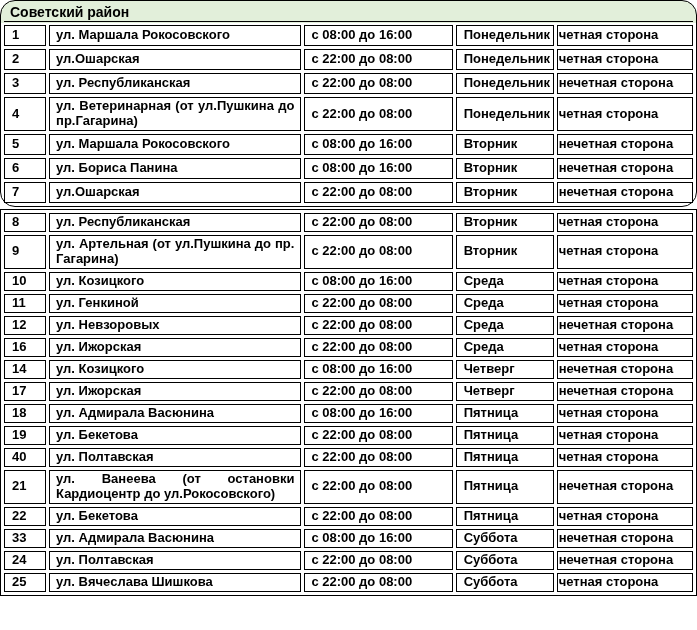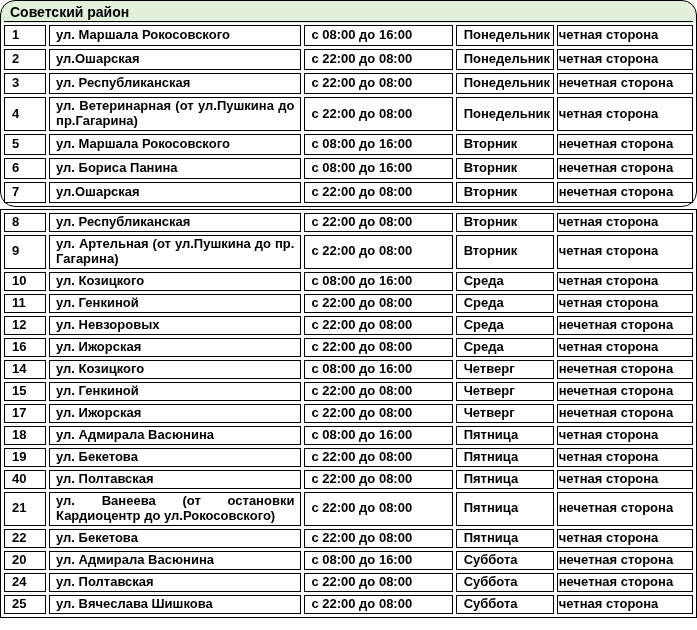--- a/index.html
+++ b/index.html
@@ -173,27 +173,20 @@
           <td class="c-side">четная сторона</td>
         </tr>
         <tr>
           <td class="c-num">14</td>
           <td class="c-street">ул. Козицкого</td>
           <td class="c-time">с 08:00 до 16:00</td>
           <td class="c-day">Четверг</td>
           <td class="c-side">нечетная сторона</td>
         </tr>
         <tr>
-          <td class="c-num">15</td>
-          <td class="c-street">ул. Генкиной</td>
-          <td class="c-time">с 22:00 до 08:00</td>
-          <td class="c-day">Четверг</td>
-          <td class="c-side">нечетная сторона</td>
-        </tr>
-        <tr>
           <td class="c-num">17</td>
           <td class="c-street">ул. Ижорская</td>
           <td class="c-time">с 22:00 до 08:00</td>
           <td class="c-day">Четверг</td>
           <td class="c-side">нечетная сторона</td>
         </tr>
         <tr>
           <td class="c-num">18</td>
           <td class="c-street">ул. Адмирала Васюнина</td>
           <td class="c-time">с 08:00 до 16:00</td>
@@ -222,21 +215,21 @@
           <td class="c-side">нечетная сторона</td>
         </tr>
         <tr>
           <td class="c-num">22</td>
           <td class="c-street">ул. Бекетова</td>
           <td class="c-time">с 22:00 до 08:00</td>
           <td class="c-day">Пятница</td>
           <td class="c-side">четная сторона</td>
         </tr>
         <tr>
-          <td class="c-num">20</td>
+          <td class="c-num">33</td>
           <td class="c-street">ул. Адмирала Васюнина</td>
           <td class="c-time">с 08:00 до 16:00</td>
           <td class="c-day">Суббота</td>
           <td class="c-side">нечетная сторона</td>
         </tr>
         <tr>
           <td class="c-num">24</td>
           <td class="c-street">ул. Полтавская</td>
           <td class="c-time">с 22:00 до 08:00</td>
           <td class="c-day">Суббота</td>

